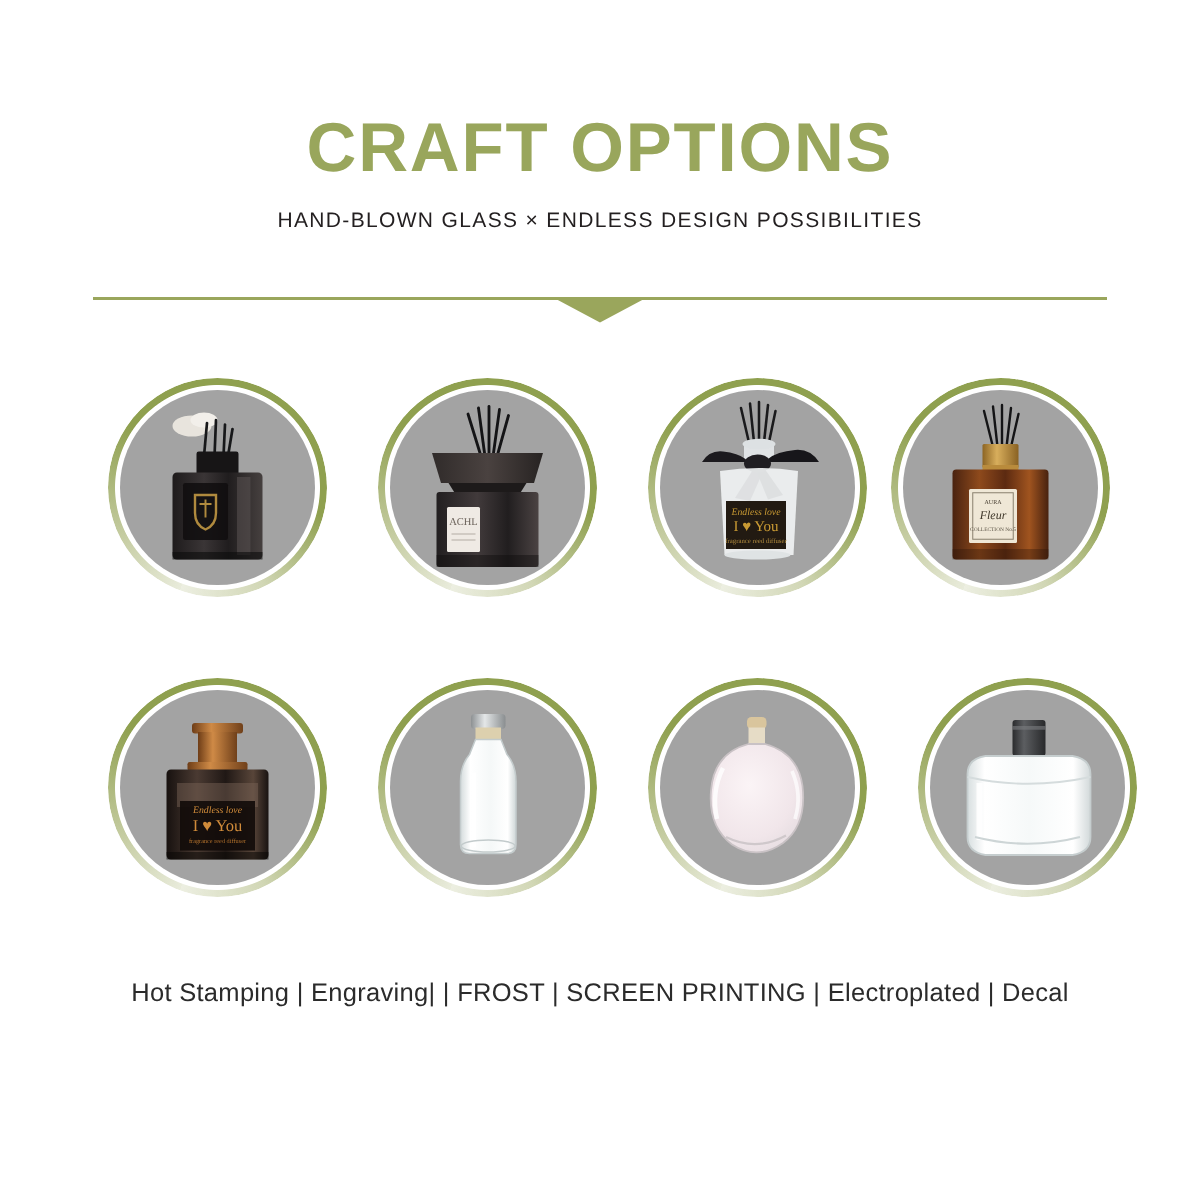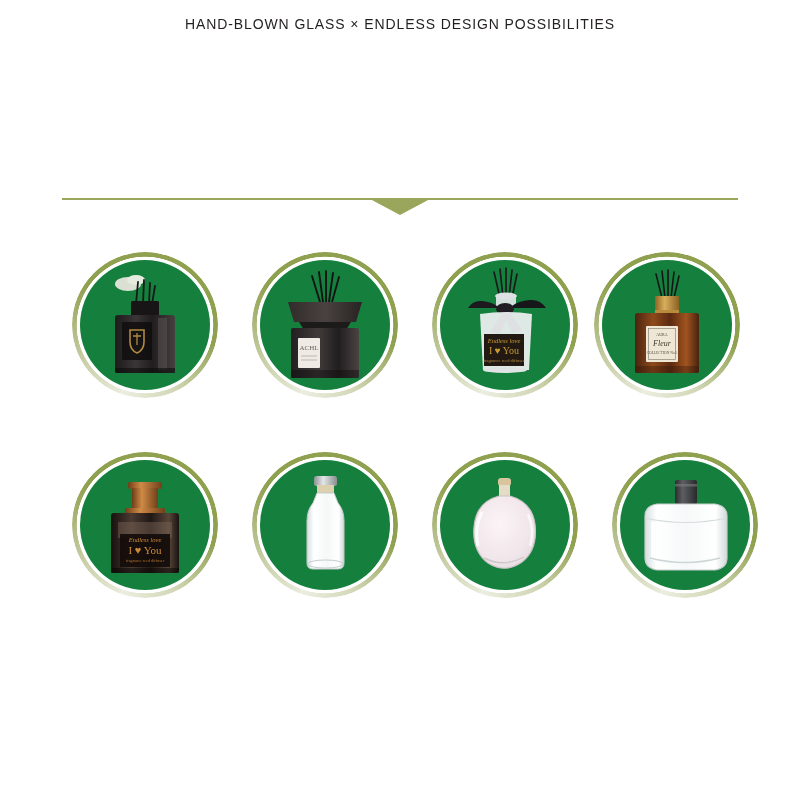--- a/index.html
+++ b/index.html
@@ -106,21 +106,21 @@
         rgba(154,166,92,0.18) 360deg);
     -webkit-mask: radial-gradient(circle at center, transparent 0 68px, #000 68.6px 100%);
             mask: radial-gradient(circle at center, transparent 0 68px, #000 68.6px 100%);
   }
   .photo {
     position: absolute;
     left: 8px; top: 8px;
     width: 130px; height: 130px;
     border-radius: 50%;
     overflow: hidden;
-    background: #15803d;
+    background: #a3a3a3;
     text-align: center;
   }
   .bottle {
     position: absolute;
     left: 0; top: 0;
     width: 130px; height: 130px;
   }
 
   
   .caption {
@@ -135,20 +135,21 @@
     color: #2b2b2b;
     font-family: "Liberation Sans", sans-serif;
   }
 </style>
 </head>
 <body>
 
 <div class="page">
 
   <div class="header">
+    <h1 class="title">CRAFT OPTIONS</h1>
     <p class="subtitle">HAND-BLOWN GLASS × ENDLESS DESIGN POSSIBILITIES</p>
   </div>
 
   <div class="divider-wrap">
     <div class="divider-line"></div>
     <div class="divider-arrow"></div>
   </div>
 
   <div class="grid">
 
@@ -395,14 +396,15 @@
             <path d="M25 56 q0 -10 12 -12 h58 q12 2 12 12 v42 q0 10 -12 12 h-58 q-12 -2 -12 -12 z" fill="url(#g8b)" stroke="#c5cdce" stroke-width="1.2"></path>
             <path d="M25 58 q40 9 82 0" stroke="#d5dcdd" stroke-width="1.2" fill="none"></path>
             <path d="M33 62 v38" stroke="#ffffff" stroke-width="4" opacity="0.85"></path>
             <path d="M30 98 q35 9 70 0" stroke="#cdd5d6" stroke-width="1.4" fill="none"></path>
           </svg>
         </div>
       </div>
     </div>
   </div>
 
+  <div class="caption">Hot Stamping  |  Engraving|  |  FROST  |  SCREEN PRINTING  |  Electroplated  |  Decal</div>
 
 </div>
 
 </body></html>

